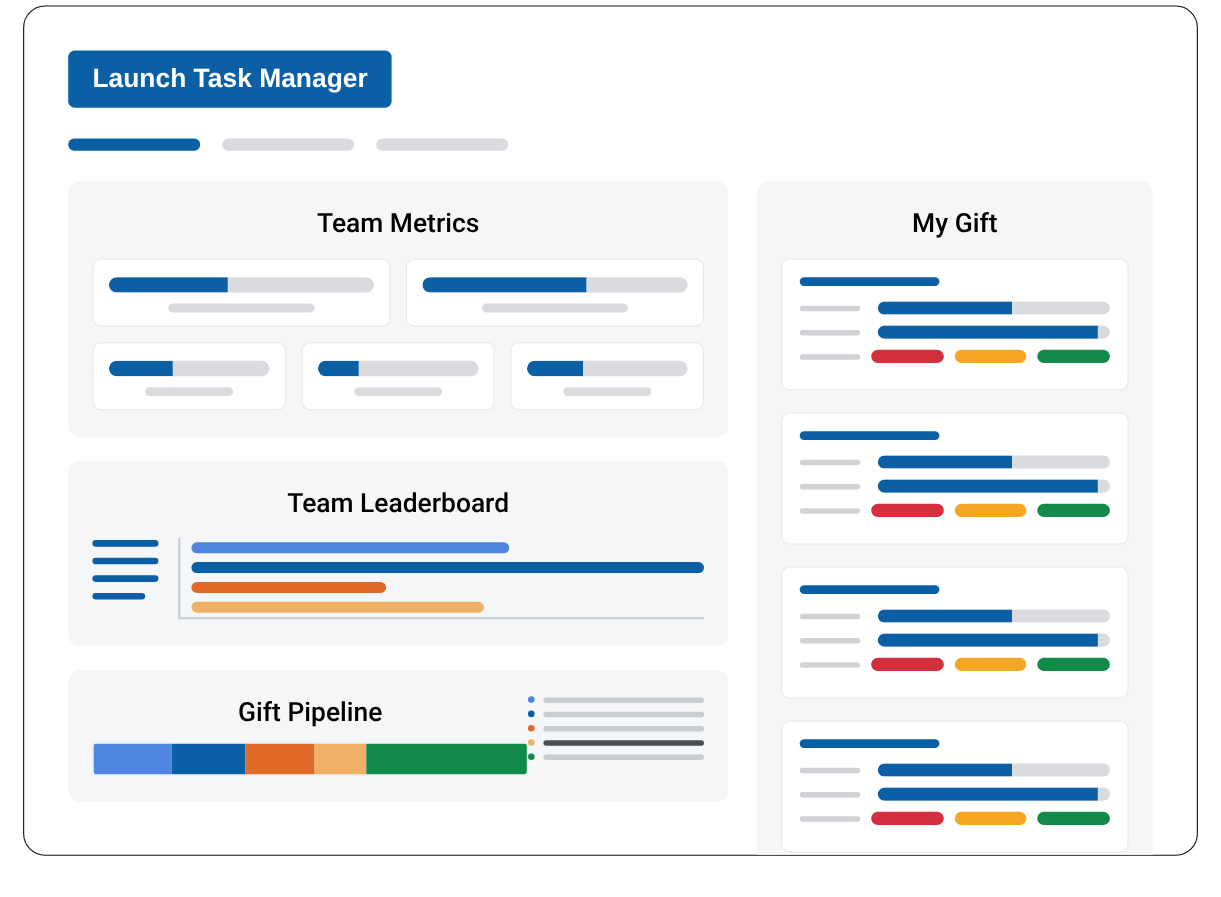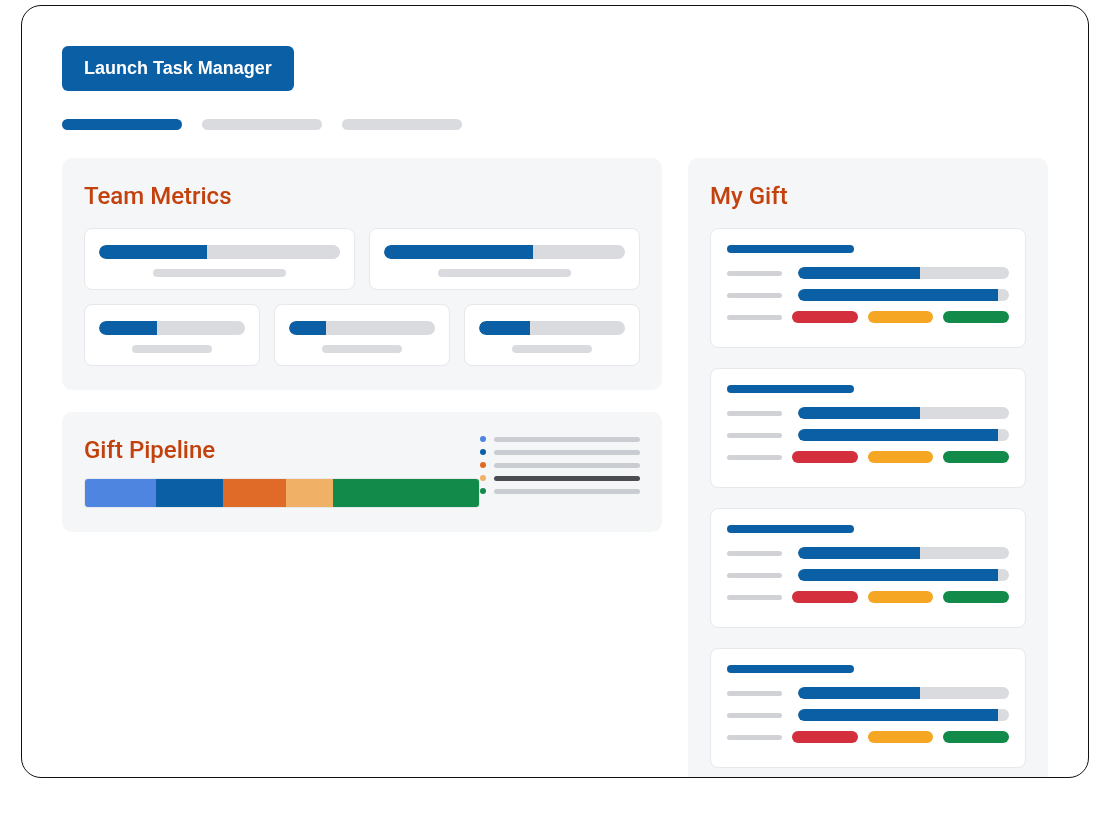--- a/index.html
+++ b/index.html
@@ -29,21 +29,21 @@
     }
     .page-title {
       font-size: 34px;
       font-weight: 800;
       color: #0a0a0a;
       letter-spacing: -0.5px;
     }
     .launch-btn {
       background: #0b5fa5;
       color: #fff;
-      font-size: 18px;
+      font-size: 24px;
       font-weight: 600;
       border: none;
       border-radius: 6px;
       padding: 12px 22px;
       cursor: pointer;
     }
     .tabs {
       display: flex;
       gap: 20px;
       margin-bottom: 28px;
@@ -64,22 +64,23 @@
     .col-right { flex: 1; }
 
     .panel {
       background: #f5f6f7;
       border-radius: 10px;
       padding: 24px 22px 24px 22px;
     }
     .panel-title {
       font-size: 24px;
       font-weight: 500;
-      color: #c2410c;
+      color: #000000;
       margin-bottom: 18px;
+      text-align: center;
     }
 
     
     .metrics-row { display: flex; gap: 14px; margin-bottom: 14px;}
     .metric-card {
       background: #fff;
       border: 1px solid #e6e8eb;
       border-radius: 8px;
       flex: 1;
       padding: 16px 14px 12px;
@@ -204,20 +205,37 @@
             </div>
             <div class="metric-card">
               <div class="bar-track">
                 <div class="bar-fill" style="width: 35%;"></div>
               </div>
               <div class="sub-line"></div>
             </div>
           </div>
       </div>
 
+      <div class="panel">
+        <div class="panel-title">Team Leaderboard</div>
+        <div class="leaderboard-body">
+          <div class="lb-legend" id="lb-legend">
+              <div class="lb-legend-line" style="width: 100%;"></div>
+              <div class="lb-legend-line" style="width: 100%;"></div>
+              <div class="lb-legend-line" style="width: 100%;"></div>
+              <div class="lb-legend-line" style="width: 80%;"></div>
+            </div>
+          <div class="lb-chart" id="lb-chart">
+              <div class="lb-bar" style="width: 62%; background: rgb(78, 133, 224);"></div>
+              <div class="lb-bar" style="width: 100%; background: rgb(11, 95, 165);"></div>
+              <div class="lb-bar" style="width: 38%; background: rgb(224, 106, 40);"></div>
+              <div class="lb-bar" style="width: 57%; background: rgb(240, 176, 102);"></div>
+            </div>
+        </div>
+      </div>
 
       <div class="panel gift-panel">
         <div class="pipeline-body">
           <div style="flex:1;">
             <div class="panel-title">Gift Pipeline</div>
             <div class="pipeline-chart" id="pipeline-chart">
                 <div class="pipe-seg" style="width: 18%; background: rgb(78, 133, 224);"></div>
                 <div class="pipe-seg" style="width: 17%; background: rgb(11, 95, 165);"></div>
                 <div class="pipe-seg" style="width: 16%; background: rgb(224, 106, 40);"></div>
                 <div class="pipe-seg" style="width: 12%; background: rgb(240, 176, 102);"></div>

